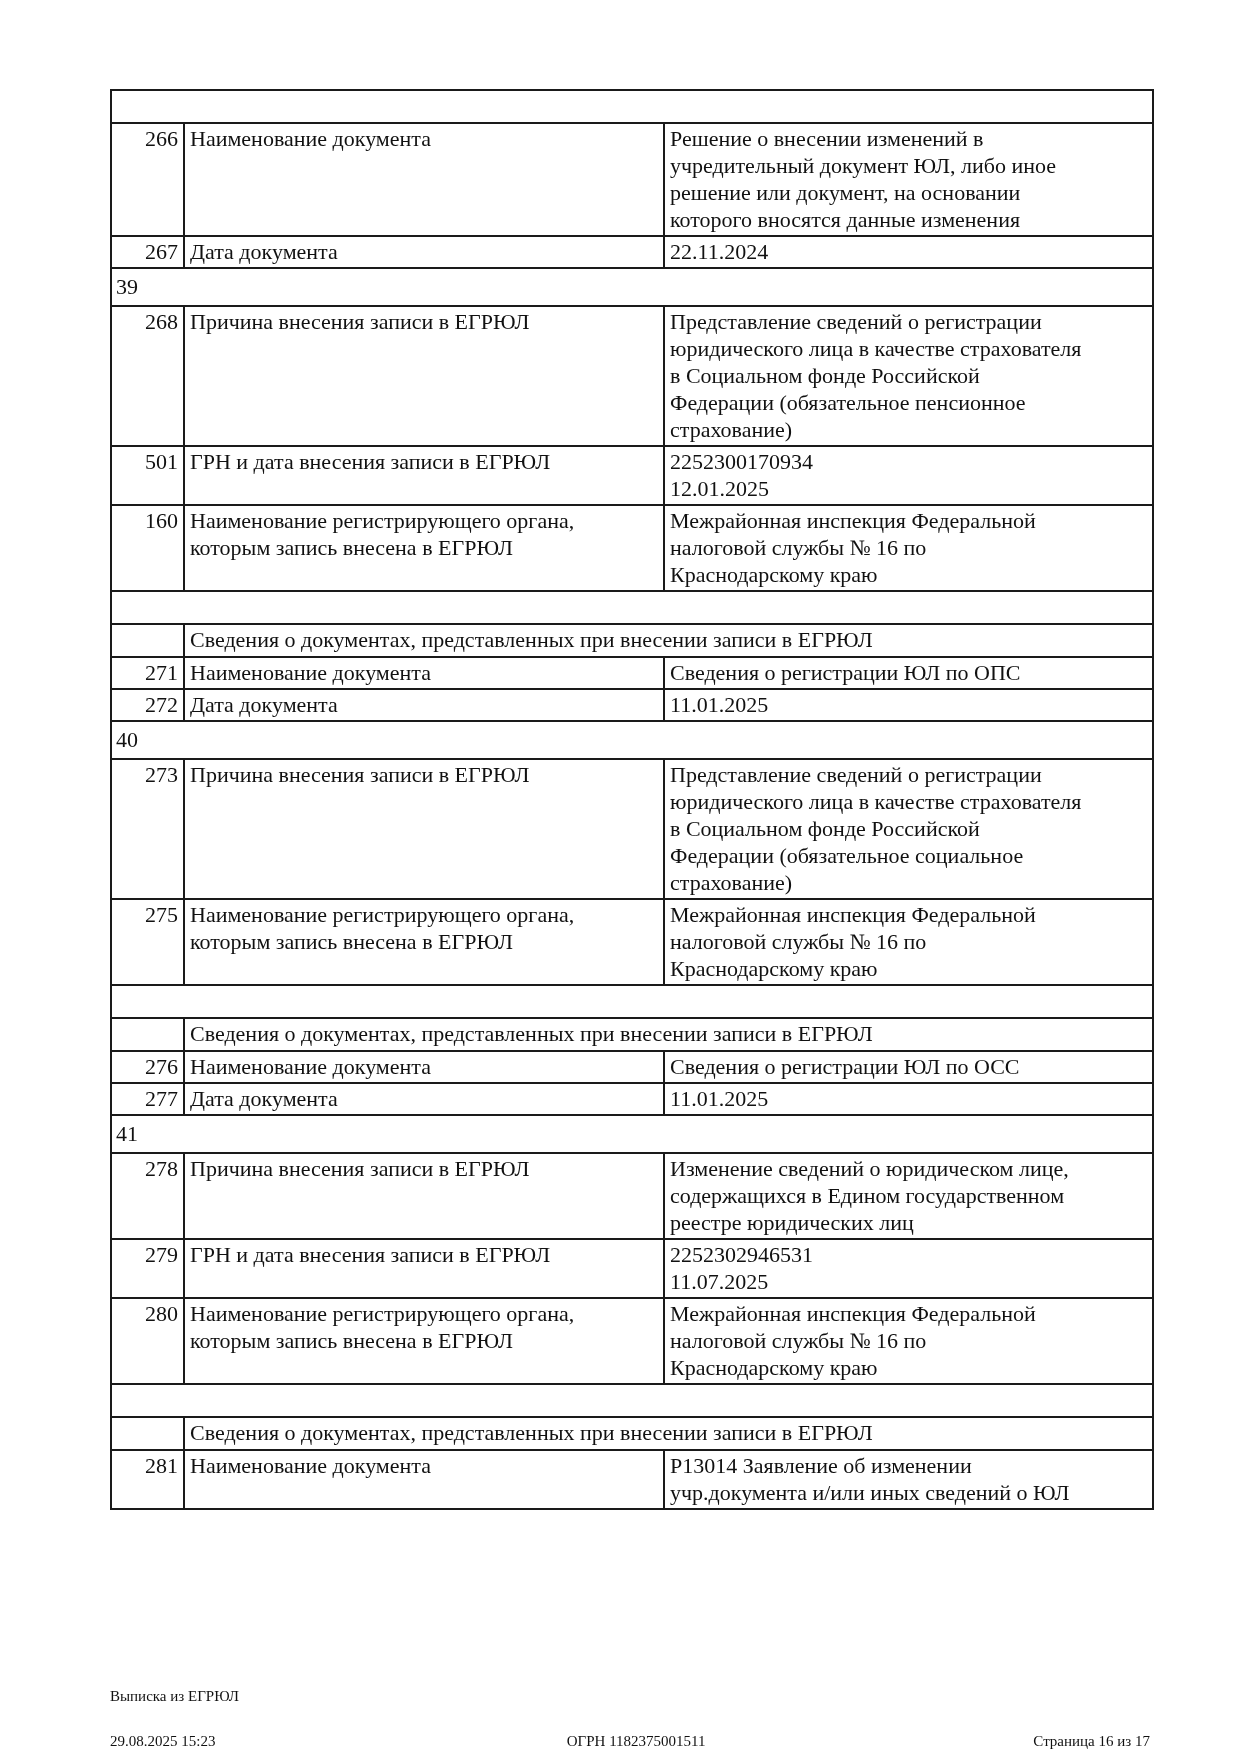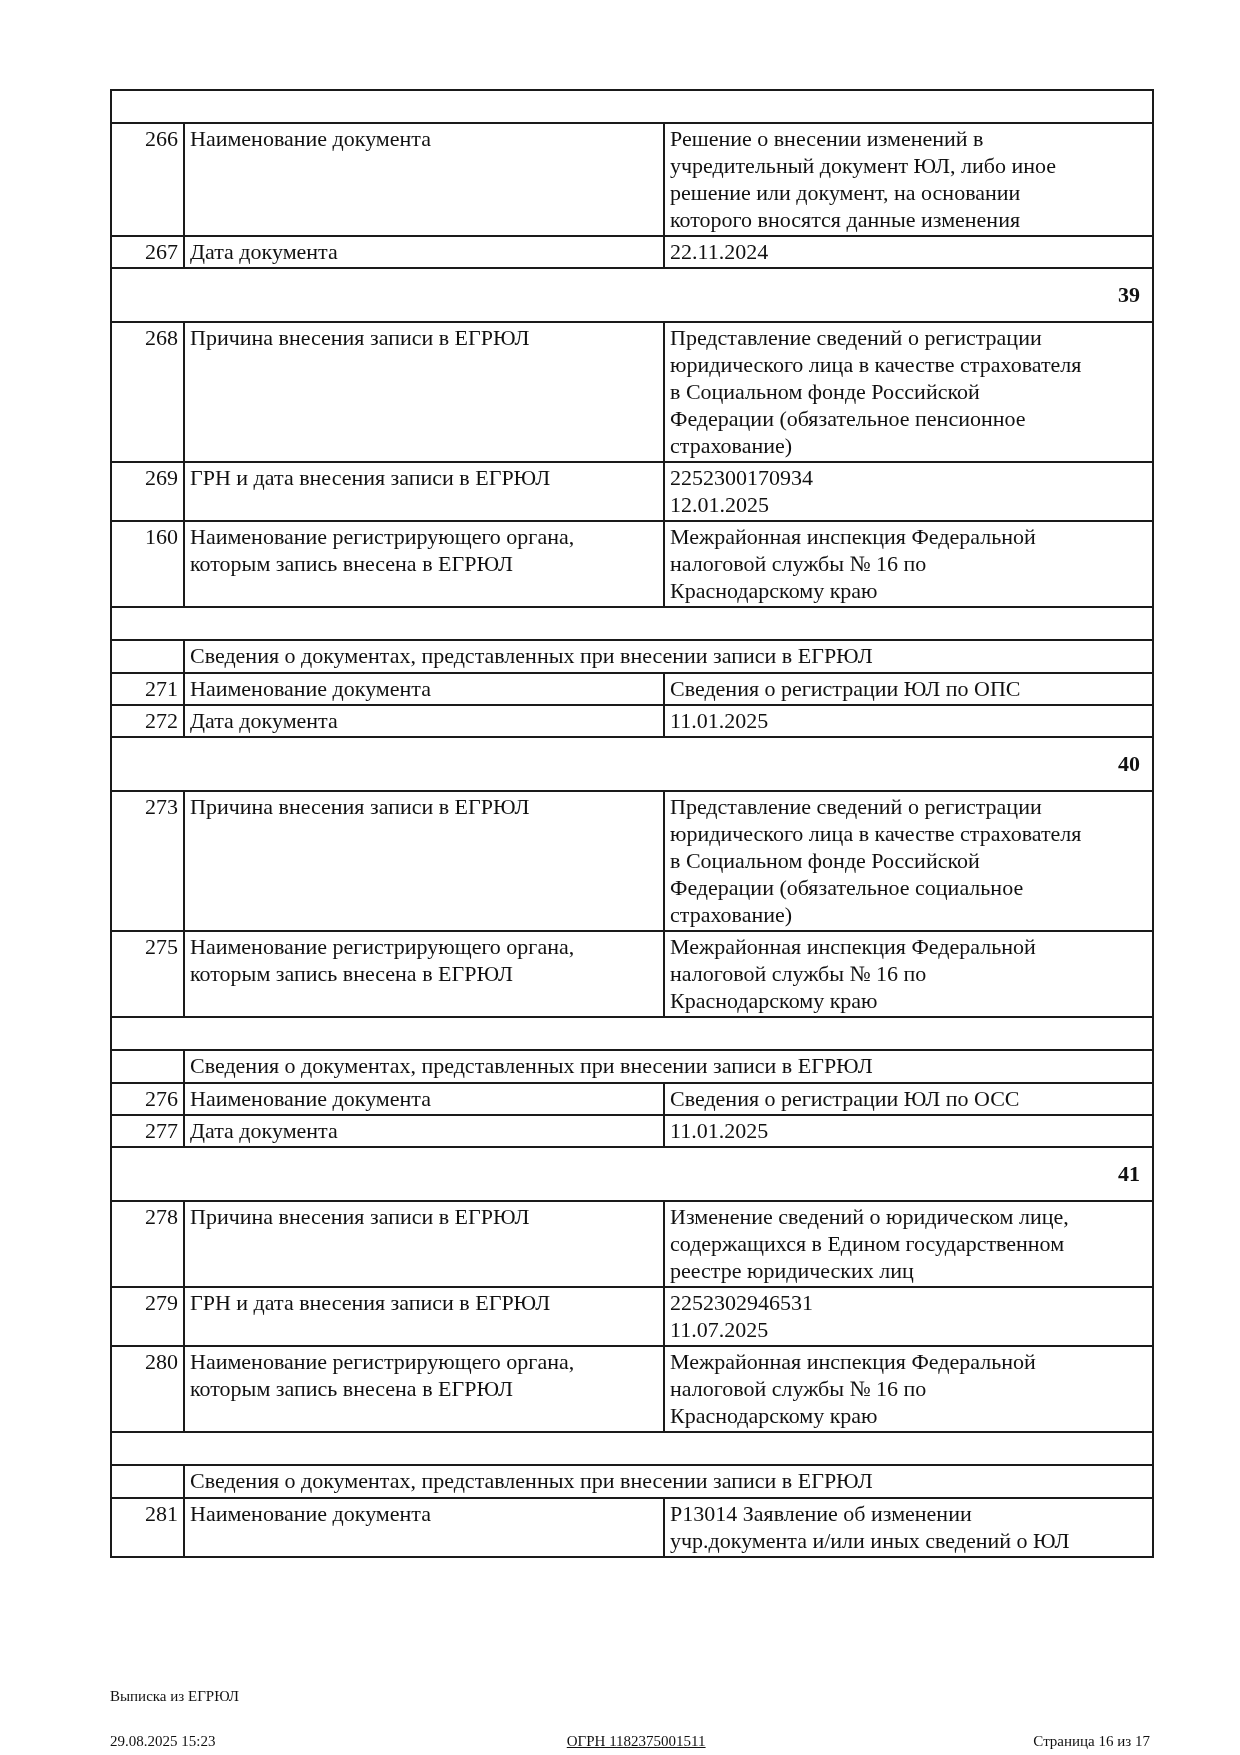--- a/index.html
+++ b/index.html
@@ -42,40 +42,40 @@
   }
   td.label, td.value, td.sub {
     white-space: pre-line;
   }
   tr.spacer-row td {
     height: 31px;
     padding: 0;
   }
   tr.section-row td {
     height: 28px;
-    text-align: right;
-    font-weight: bold;
-    padding: 12px;
+    text-align: left;
+    font-weight: normal;
+    padding: 4px;
   }
   tr.subheader-row td {
     height: 28px;
   }
   .footer {
     position: absolute;
     left: 110px;
     right: 90px;
     top: 1662px;
     display: flex;
     justify-content: space-between;
     align-items: flex-end;
     font-size: 15px;
     line-height: 21px;
   }
   .footer .left-block div { white-space: nowrap; margin-top: 24px; }
-  .footer .center-block { text-align: center; text-decoration: underline; }
+  .footer .center-block { text-align: center; }
   .footer .right-block { text-align: left; }
 </style>
 </head>
 <body>
 
 <div class="page">
 
   <table class="egrul">
     <colgroup>
       <col style="width:73px">
@@ -105,21 +105,21 @@
         <tr class="field-row">
           <td class="num">268</td>
           <td class="label">Причина внесения записи в ЕГРЮЛ</td>
           <td class="value">Представление сведений о регистрации
 юридического лица в качестве страхователя
 в Социальном фонде Российской
 Федерации (обязательное пенсионное
 страхование)</td>
         </tr>
         <tr class="field-row">
-          <td class="num">269</td>
+          <td class="num">501</td>
           <td class="label">ГРН и дата внесения записи в ЕГРЮЛ</td>
           <td class="value">2252300170934
 12.01.2025</td>
         </tr>
         <tr class="field-row">
           <td class="num">160</td>
           <td class="label">Наименование регистрирующего органа,
 которым запись внесена в ЕГРЮЛ</td>
           <td class="value">Межрайонная инспекция Федеральной
 налоговой службы № 16 по

